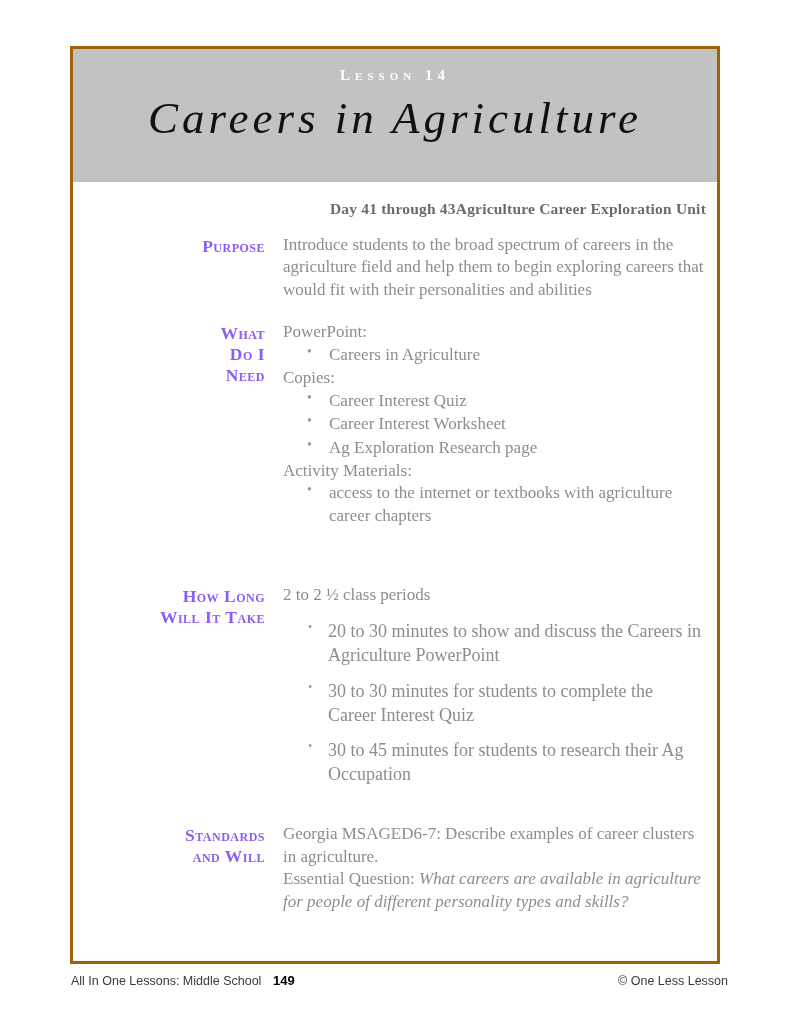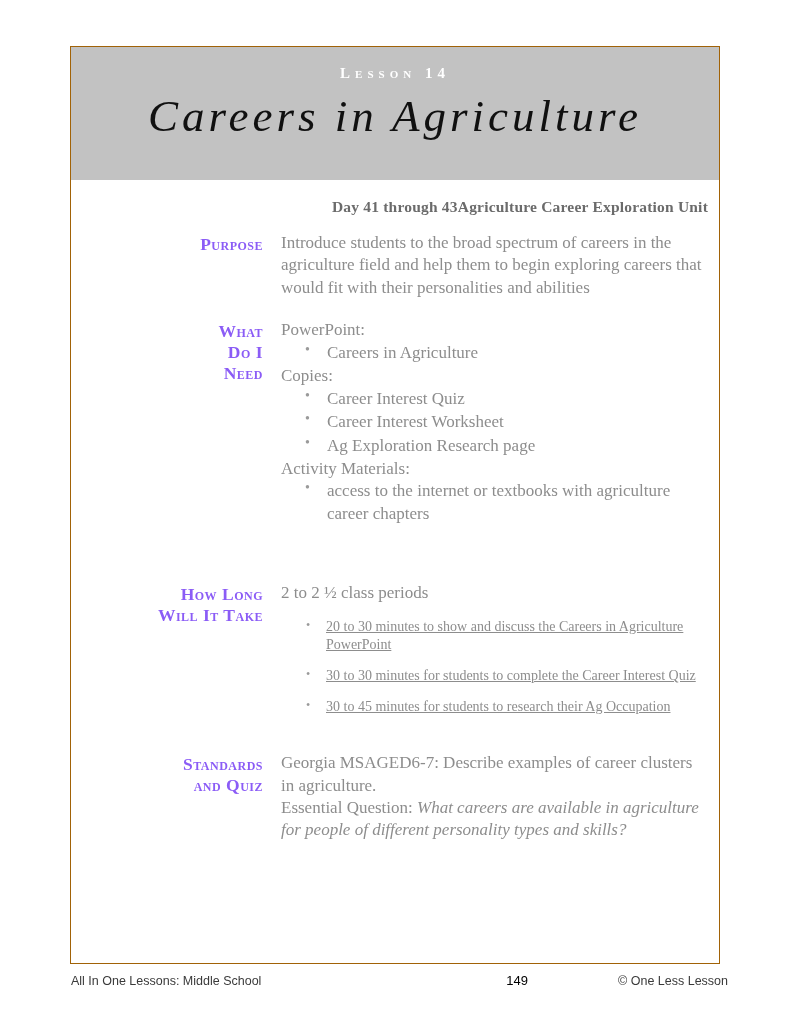--- a/index.html
+++ b/index.html
@@ -15,21 +15,21 @@
     -webkit-font-smoothing: antialiased;
   }
 
   
   #page {
     position: absolute;
     left: 70px;
     top: 46px;
     width: 650px;
     height: 918px;
-    border: 1px solid #a16207;
+    border: 3px solid #a16207;
     box-sizing: border-box;
     background: #ffffff;
   }
 
   
   .masthead {
     background: #c2c2c2;
     height: 133px;
     box-sizing: border-box;
     padding-top: 18px;
@@ -117,24 +117,23 @@
     content: "\2022";
     position: absolute;
     left: 24px;
     top: -1px;
     font-size: 14px;
     color: #9a9a9a;
   }
 
   
   ul.bullets.small {
-    font-size: 14px;
+    font-size: 18px;
     line-height: 1.33;
     margin-top: 13px;
-    text-decoration: underline;
   }
   ul.bullets.small > li {
     padding-left: 45px;
     margin-bottom: 12px;
   }
   ul.bullets.small > li::before {
     left: 25px;
     font-size: 12px;
     top: 0px;
   }
@@ -152,21 +151,21 @@
     left: 71px;
     top: 973px;
     width: 657px;
     display: flex;
     align-items: baseline;
     font-family: "Liberation Sans", sans-serif;
     font-size: 12.5px;
     color: #3a3a3a;
   }
   #footer .f-left   { flex: 0 0 250px; text-align: left; }
-  #footer .f-center { flex: 1 1 auto;  text-align: right; font-weight: normal; font-size: 13px; color: #000; margin-left:-48px;}
+  #footer .f-center { flex: 1 1 auto;  text-align: left; font-weight: bold; font-size: 13px; color: #000; margin-left:-48px;}
   #footer .f-right  { flex: 0 0 200px; text-align: right; }
 </style>
 </head>
 <body>
 
 <div id="page">
 
   <div class="masthead">
     <div class="lesson-eyebrow">Lesson 14</div>
     <div class="lesson-title">Careers in Agriculture</div>
@@ -231,21 +230,21 @@
           <li>30 to 45 minutes for students to research their Ag Occupation</li>
         </ul>
       </div>
     </div>
 
     <div class="spacer-howlong"></div>
 
     <div class="section">
       <div class="section-label">
         <div>Standards</div>
-        <div>and Quiz</div>
+        <div>and Will</div>
       </div>
       <div class="section-body">
         <p>Georgia MSAGED6-7: Describe examples of career clusters in agriculture.</p>
         <p class="eq-wrap">
           <span>Essential Question: </span>
           <span class="eq-italic">What careers are available in agriculture for people of different personality types and skills?</span>
         </p>
       </div>
     </div>
 

